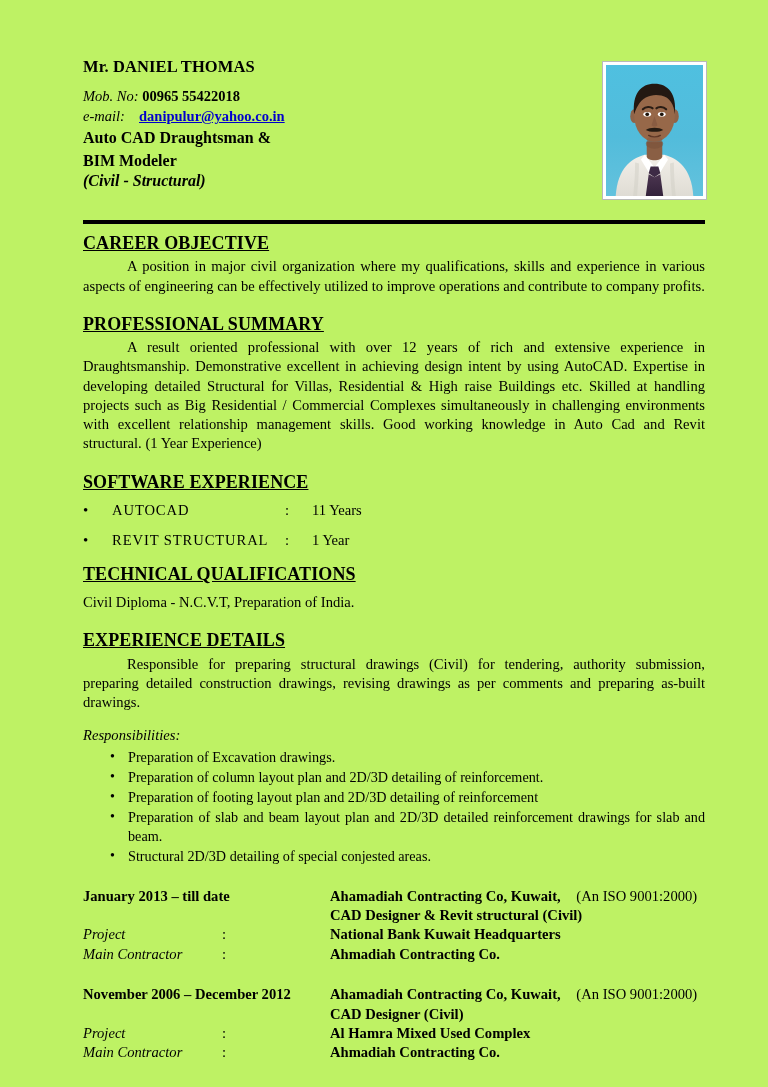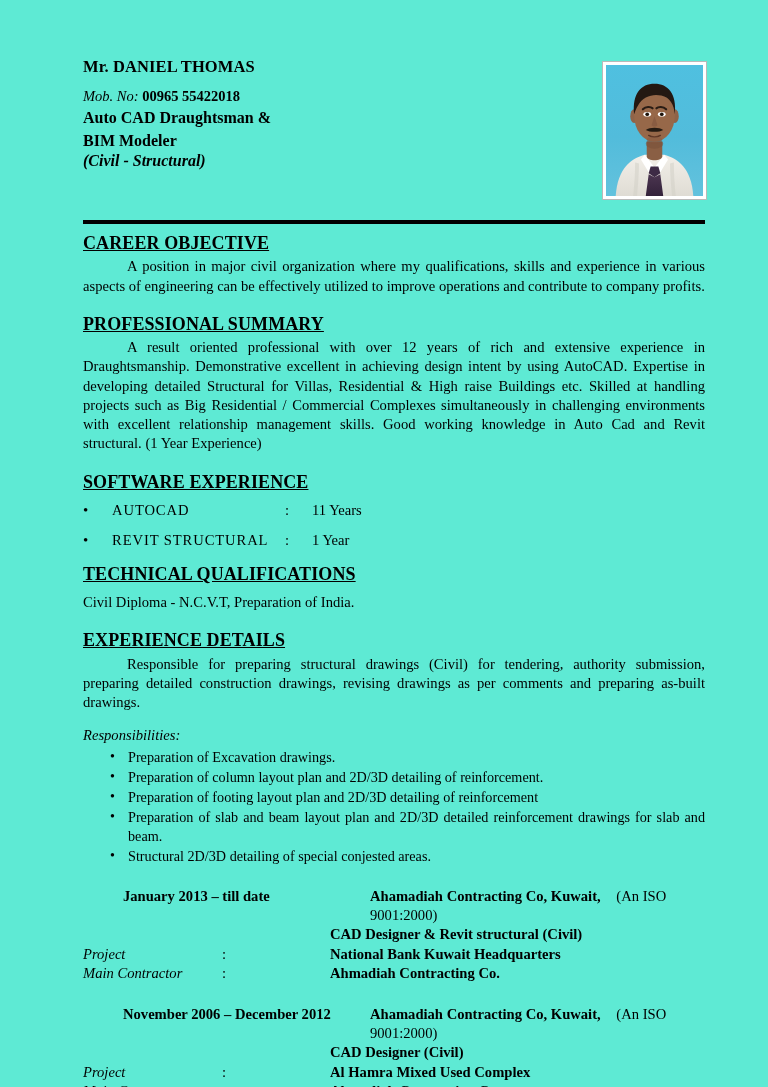--- a/index.html
+++ b/index.html
@@ -13,21 +13,21 @@
     position: relative;
     font-family: "Liberation Serif", "DejaVu Serif", serif;
     color: #000000;
     overflow: hidden;
   }
   .page {
     position: absolute;
     left: 0; top: 0;
     width: 768px;
     height: 1087px;
-    background: #5eead4;
+    background: #bef264;
   }
   .content {
     position: absolute;
     left: 83px;
     top: 58px;
     width: 622px;
   }
 
   
   .header-block {
@@ -196,21 +196,20 @@
   .job-head {
     display: flex;
     align-items: baseline;
     font-size: 14.6px;
     line-height: 1.33;
   }
   .job-period {
     width: 247px;
     flex: none;
     font-weight: bold;
-    margin-left: 40px;
   }
   .job-company {
     flex: 1;
     font-weight: bold;
   }
   .job-iso {
     font-weight: normal;
     margin-left: 12px;
   }
   .job-role {
@@ -247,20 +246,23 @@
   <div class="content">
 
     <div class="header-block">
       <div class="name-title">Mr. DANIEL THOMAS</div>
 
       <div class="contact-line">
         <span class="contact-label">Mob. No:</span>
         <span class="contact-value">00965 55422018</span>
       </div>
 
+      <div class="contact-line email-row">
+        <span class="email-label">e-mail:</span><a class="email-link" href="#">danipulur@yahoo.co.in</a>
+      </div>
 
       <div class="role-line">Auto CAD Draughtsman &amp;</div>
       <div class="role-line">BIM Modeler</div>
       <div class="role-sub">(Civil - Structural)</div>
 
       <div class="photo-frame">
         <svg class="photo" viewBox="0 0 100 133" preserveAspectRatio="none">
           <defs>
             <linearGradient id="bgGrad" x1="0" y1="0" x2="0" y2="1">
               <stop offset="0%" stop-color="#4fc0e0"></stop>

